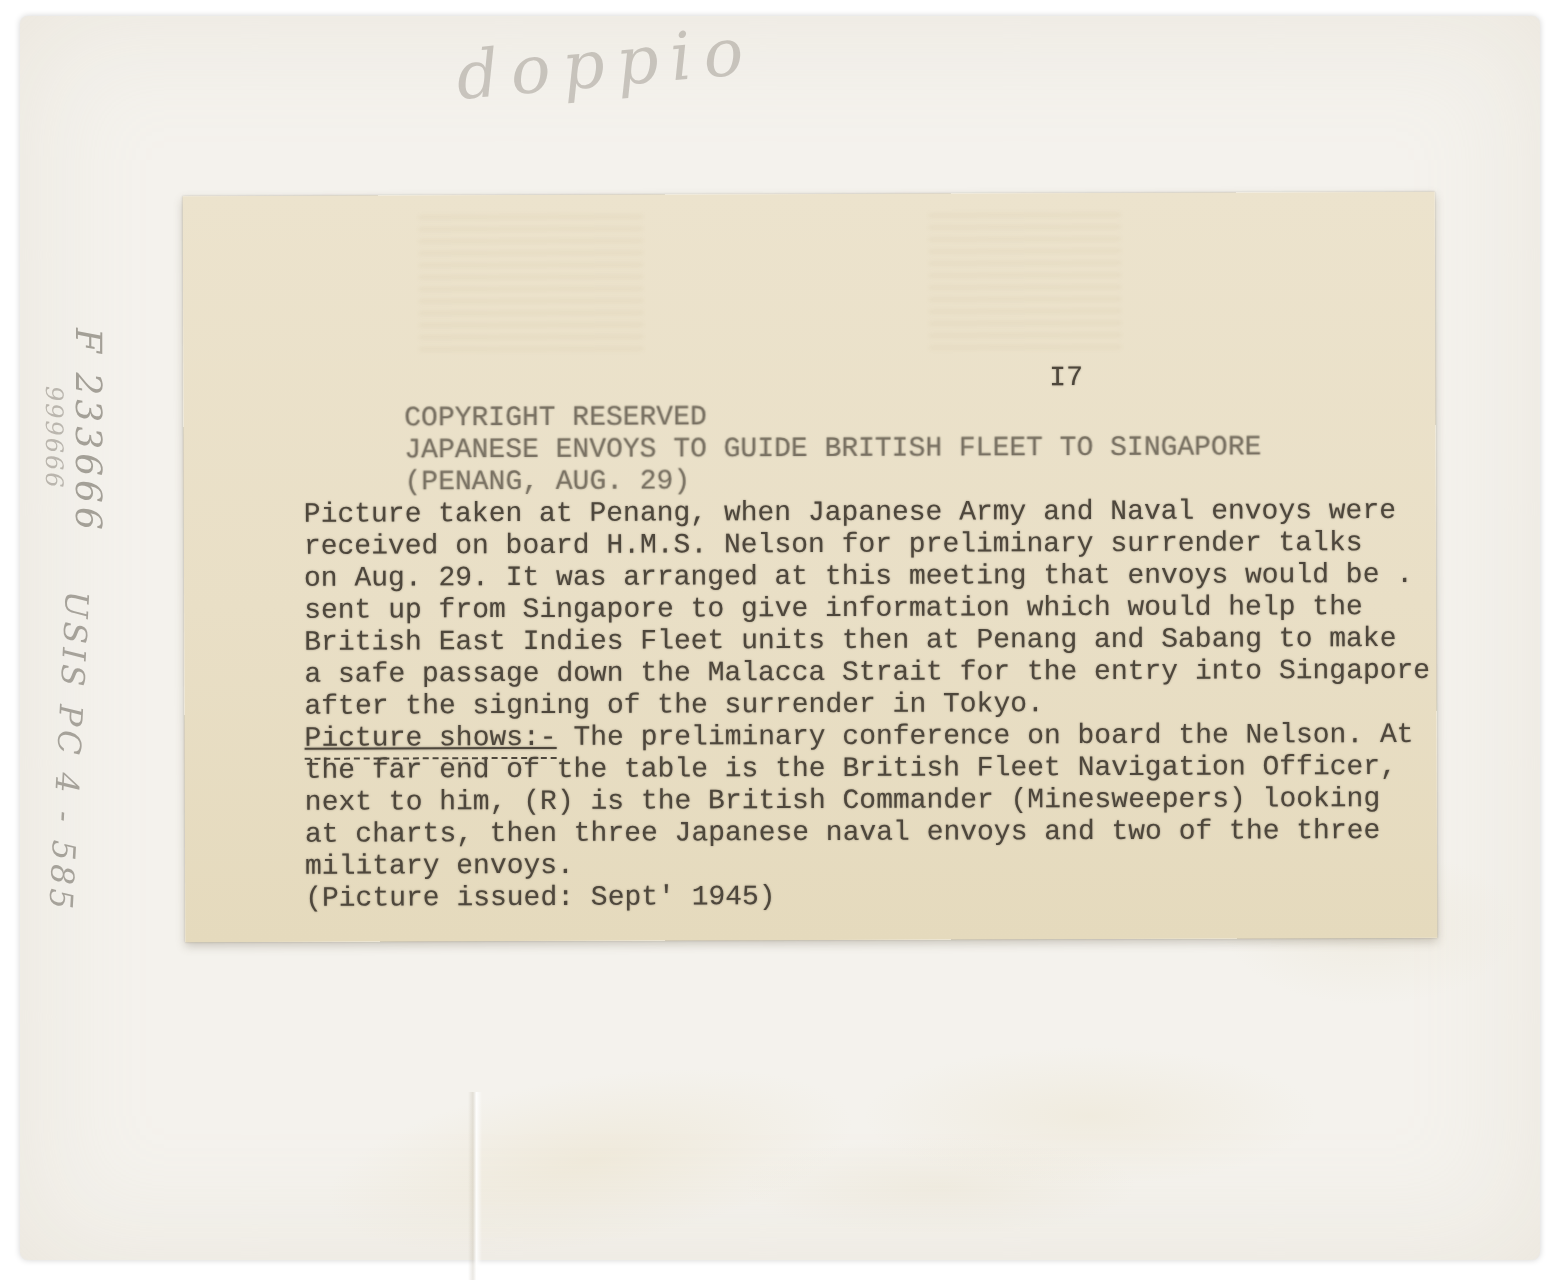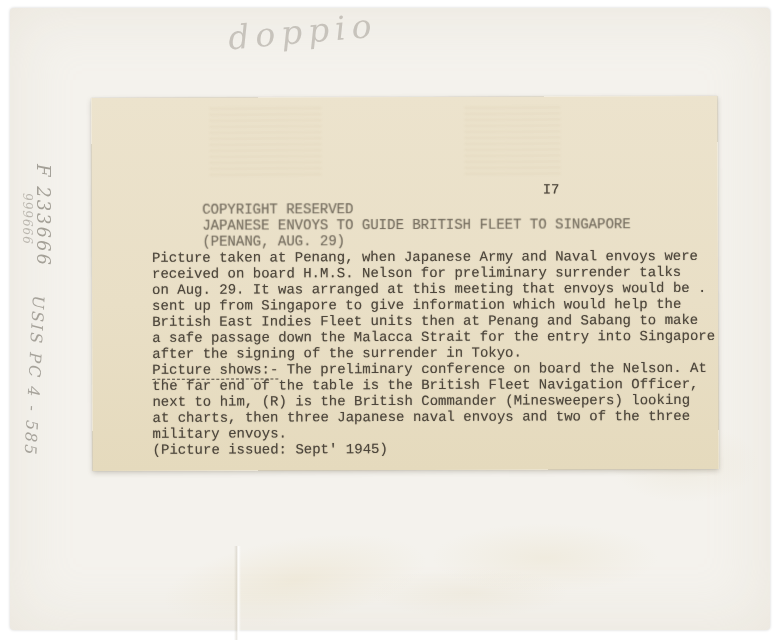--- a/index.html
+++ b/index.html
@@ -34,33 +34,33 @@
   }
   .ghost {
     position:absolute; top:10px; height:70px; opacity:.55; filter:blur(1px);
     background:repeating-linear-gradient(180deg,
       rgba(176,152,104,.17) 0px, rgba(176,152,104,.17) 2px,
       rgba(176,152,104,0) 2px, rgba(176,152,104,0) 6px);
   }
   .ghost-left  { left:118px; width:112px; }
   .ghost-right { left:373px; width:96px; }
   .pagenum {
-    position:absolute; left:451px; top:85px;
+    position:absolute; left:433px; top:85px;
     font-family:"Liberation Mono","DejaVu Sans Mono",monospace;
     font-size:14px; color:#4e473c; text-shadow:0 0 1px rgba(78,71,60,.5);
   }
   .caption {
     position:absolute; left:60px; top:104px;
     font-family:"Liberation Mono","DejaVu Sans Mono",monospace;
     font-size:14px; line-height:16px; color:#4e473c;
     text-shadow:0 0 1px rgba(78,71,60,.55);
   }
   .tline { white-space:pre; }
   .tline.faded { opacity:.72; filter:blur(.2px); }
-  .uline { border-bottom:1.5px dashed #4e473c; padding-bottom:1px; }
+  .uline { border-bottom:1.5px dashed #4e473c; padding-bottom:1px;text-decoration:underline; }
   .pencil { position:absolute; color:rgba(138,133,124,.75); }
   .note-top {
     left:228px; top:12px;
     font-family:"DejaVu Serif","Liberation Serif",serif;
     font-style:italic; font-size:33px; letter-spacing:6px;
     color:rgba(152,147,138,.48); transform:rotate(-5deg);
   }
   .note-side {
     font-family:"DejaVu Serif","Liberation Serif",serif; font-style:italic;
     transform-origin:left top; white-space:nowrap;

